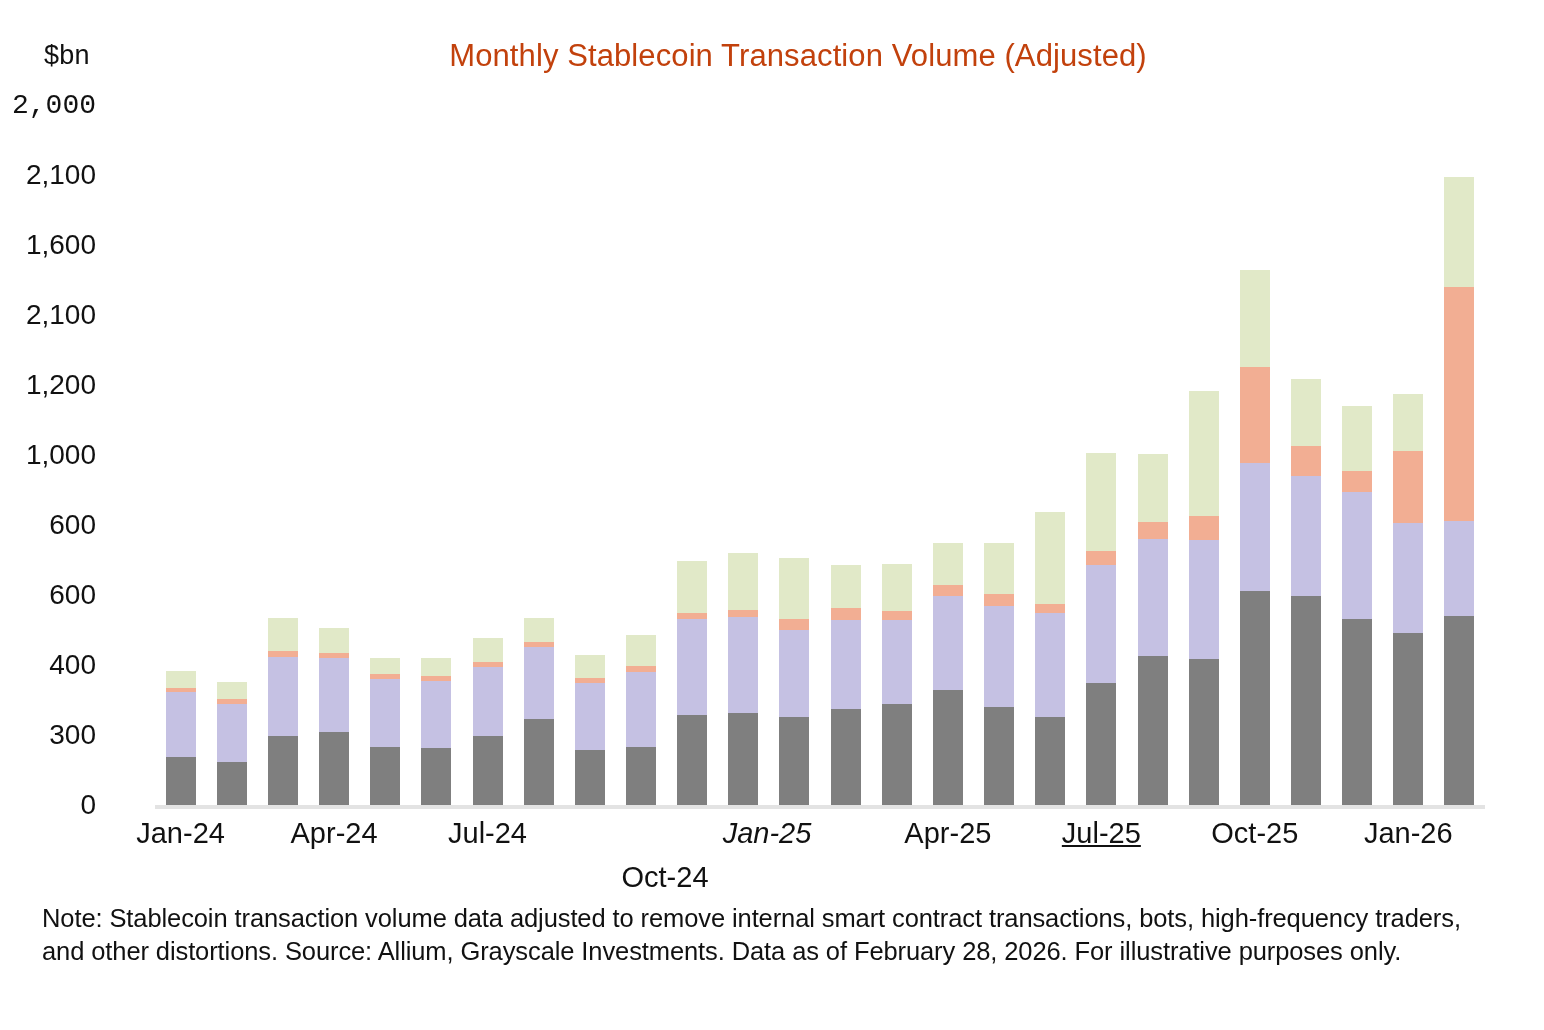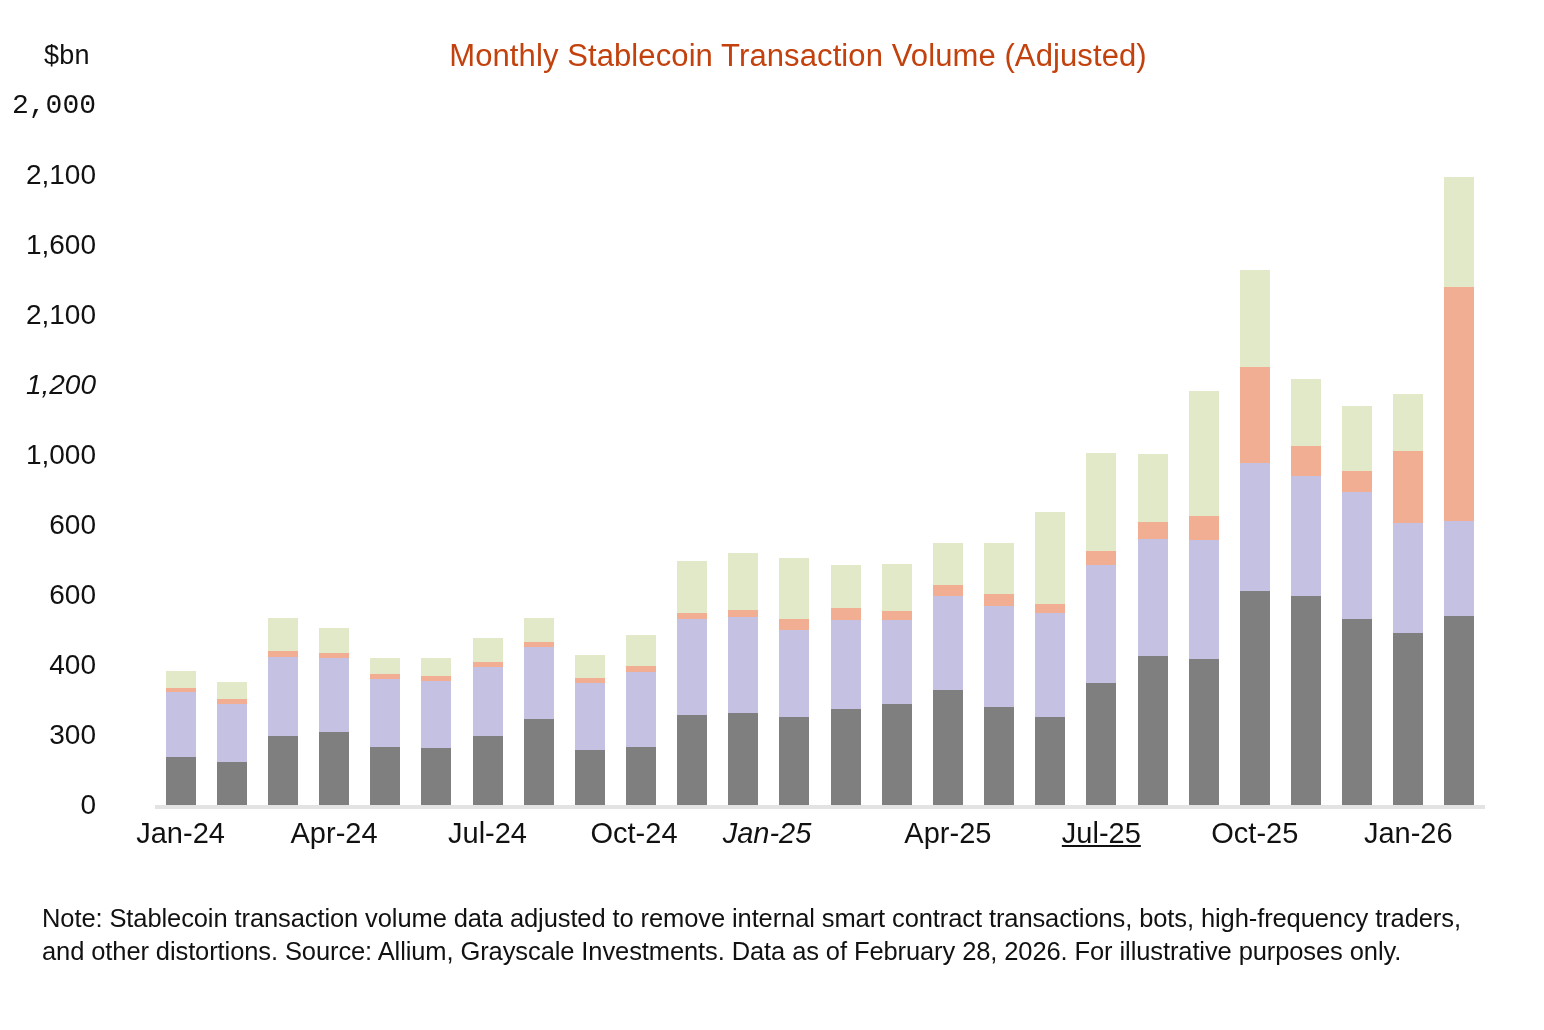--- a/index.html
+++ b/index.html
@@ -90,21 +90,21 @@
 
   <div class="chart-title">Monthly Stablecoin Transaction Volume (Adjusted)</div>
 
 
   <div id="plot">
     <div id="yticks">
         <div class="ytick" style="top: 0px; font-family: Liberation Mono, monospace;">2,000</div>
         <div class="ytick" style="top: 70px;">2,100</div>
         <div class="ytick" style="top: 140px;">1,600</div>
         <div class="ytick" style="top: 210px;">2,100</div>
-        <div class="ytick" style="top: 280px; font-style: italic;">1,200</div>
+        <div class="ytick" style="top: 280px;">1,200</div>
         <div class="ytick" style="top: 350px;">1,000</div>
         <div class="ytick" style="top: 420px;">600</div>
         <div class="ytick" style="top: 490px;">600</div>
         <div class="ytick" style="top: 560px;">400</div>
         <div class="ytick" style="top: 630px;">300</div>
         <div class="ytick" style="top: 700px;">0</div>
       </div>
     <div class="baseline"></div>
     <div class="bars" id="bars">
         <div class="bar-slot">
@@ -313,21 +313,21 @@
             <div class="seg" style="height: 94.85px; background: rgb(197, 193, 227);"></div>
             <div class="seg" style="height: 234.15px; background: rgb(242, 174, 147);"></div>
             <div class="seg" style="height: 110.25px; background: rgb(225, 233, 200);"></div>
           </div>
         </div>
       </div>
     <div id="xticks">
         <div class="xtick" style="left: 25.5769px;">Jan-24</div>
         <div class="xtick" style="left: 179.038px;">Apr-24</div>
         <div class="xtick" style="left: 332.5px;">Jul-24</div>
-        <div class="xtick" style="left: 479px;">Oct-24</div>
+        <div class="xtick" style="left: 510px; margin-top: 44px;">Oct-24</div>
         <div class="xtick" style="left: 612px; font-style: italic;">Jan-25</div>
         <div class="xtick" style="left: 792.885px;">Apr-25</div>
         <div class="xtick" style="left: 946.346px; text-decoration: underline;">Jul-25</div>
         <div class="xtick" style="left: 1099.81px;">Oct-25</div>
         <div class="xtick" style="left: 1253.27px;">Jan-26</div>
       </div>
   </div>
 
   <div class="note">Note: Stablecoin transaction volume data adjusted to remove internal smart contract transactions, bots, high-frequency traders, and other distortions. Source: Allium, Grayscale Investments. Data as of February 28, 2026. For illustrative purposes only.</div>
 </div>

